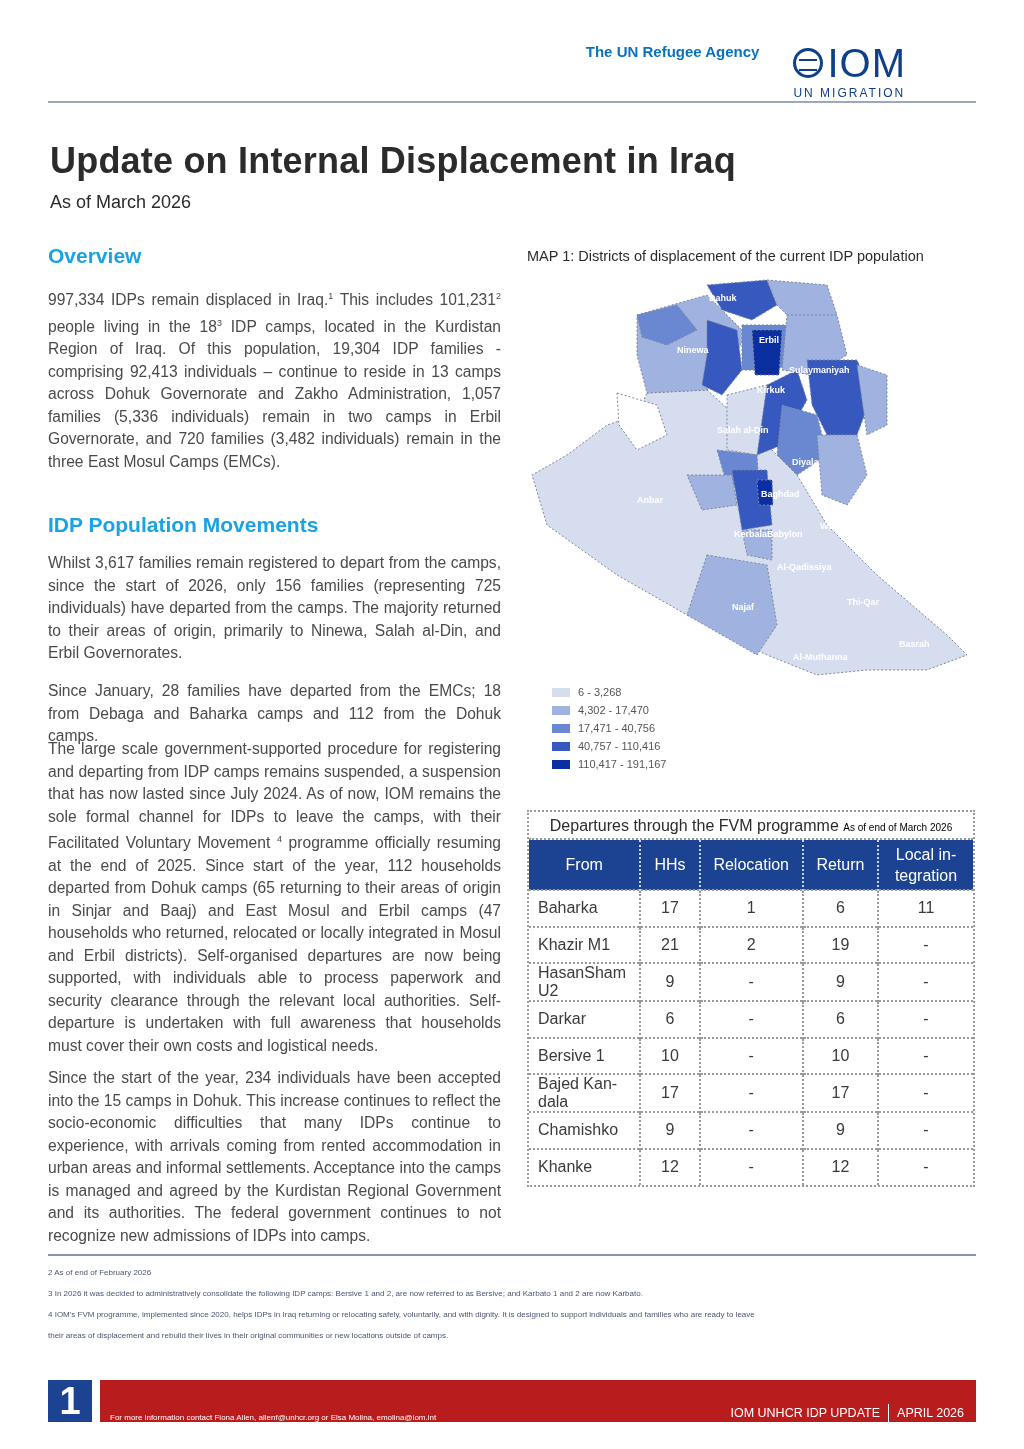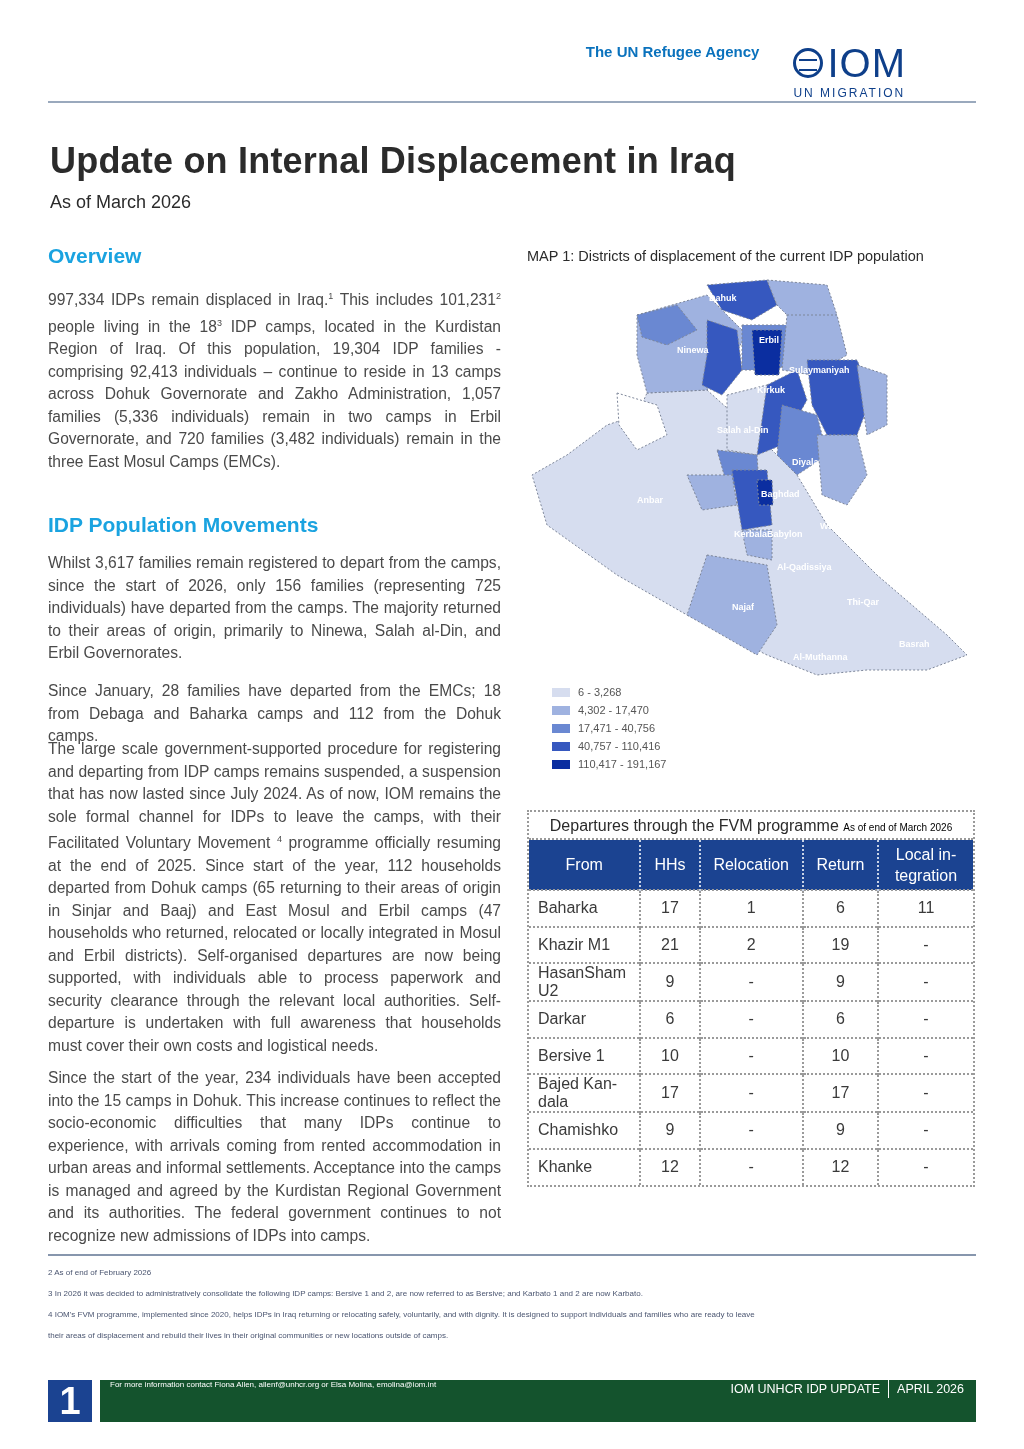--- a/index.html
+++ b/index.html
@@ -62,21 +62,21 @@
   col.c1 { width: 112px; } col.c2 { width: 60px; } col.c3 { width: 104px; } col.c4 { width: 76px; } col.c5 { width: 96px; }
 
   
   .foot-rule { position: absolute; top: 1254px; left: 48px; width: 928px; height: 2px; background: #8796ad; }
   .footnotes { position: absolute; top: 1266px; left: 48px; width: 928px; }
   .fn { font-size: 8px; color: #4a5570; height: 21px; line-height: 14px; white-space: nowrap; }
   .fn a { color: #1b4391; text-decoration: underline; }
 
   
   .page-num { position: absolute; top: 1380px; left: 48px; width: 44px; height: 42px; background: #1b4391; color: #ffffff; font-size: 38px; font-weight: bold; text-align: center; line-height: 42px; }
-  .footer-bar { position: absolute; top: 1380px; left: 100px; width: 876px; height: 42px; background: #14532d; color: #ffffff; display: flex; align-items: flex-start; justify-content: space-between; padding: 0 12px 0 10px; }
+  .footer-bar { position: absolute; top: 1380px; left: 100px; width: 876px; height: 42px; background: #b91c1c; color: #ffffff; display: flex; align-items: flex-end; justify-content: space-between; padding: 0 12px 0 10px; }
   .footer-contact { font-size: 8px; }
   .footer-right { font-size: 12.5px; display: flex; gap: 8px; align-items: center; }
   .footer-sep { width: 1px; height: 18px; background: #ffffff; }
 </style>
 </head>
 <body>
 
 <div class="logos">
   <div class="unhcr">
     <span class="unhcr-sub">The UN Refugee Agency</span>

